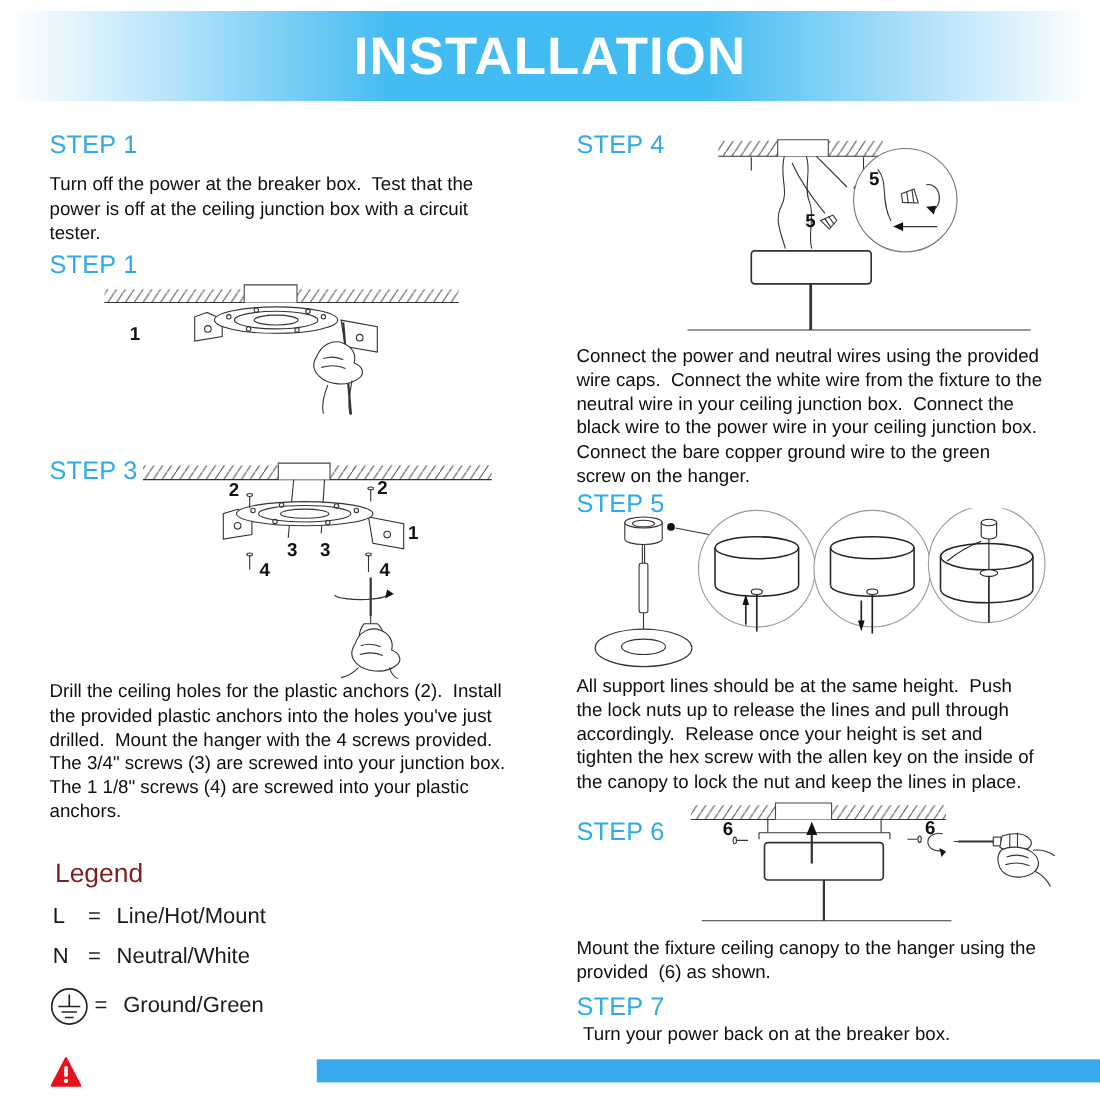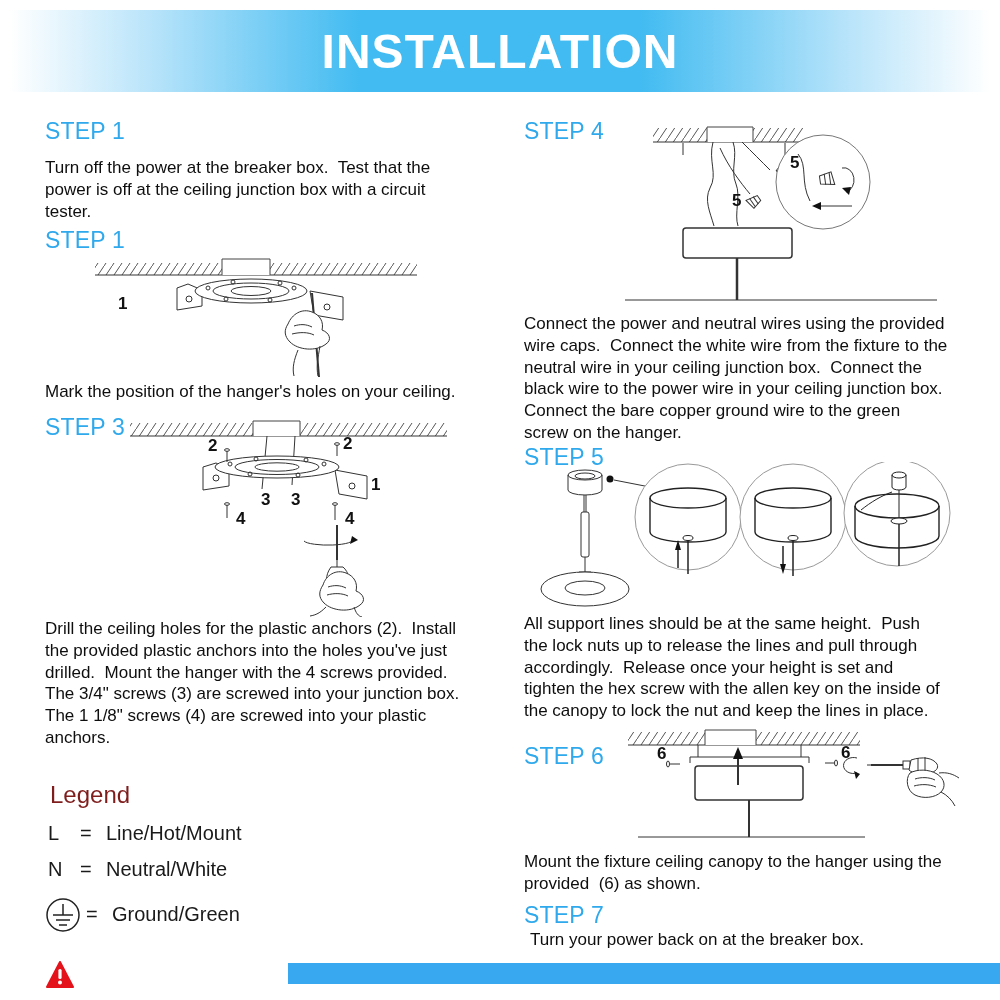--- a/index.html
+++ b/index.html
@@ -66,21 +66,20 @@
       <line x1="224" y1="39" x2="231" y2="123" stroke-width="2"></line>
       <path d="M200,70 C204,60 214,54 224,58 C232,61 236,68 234,76 C242,79 244,86 238,90 C228,98 210,96 202,88 C196,82 196,76 200,70 Z" fill="#fff"></path>
       <path d="M206,72 C212,70 218,70 224,73"></path>
       <path d="M204,80 C212,78 220,78 226,81"></path>
       <path d="M210,96 C206,106 204,114 206,122"></path>
       <path d="M232,92 C230,104 228,112 230,122"></path>
     </g>
     <text x="30" y="55">1</text>
   </svg>
 
-  <p class="body-text" style="left:45px;top:381px;width:480px;">Mark the position of the hanger's holes on your ceiling.</p>
 
   <h2 class="step-h" style="left:45px;top:414px;">STEP 3</h2>
 
   <svg class="fig" style="left:128px;top:417px;" width="412" height="200" viewBox="0 0 412 200">
     <defs>
       <pattern id="hatch3" patternUnits="userSpaceOnUse" width="8" height="12">
         <line x1="0" y1="12" x2="8" y2="0" stroke="#555" stroke-width="1"></line>
       </pattern>
     </defs>
     <g stroke="#333" fill="none">

